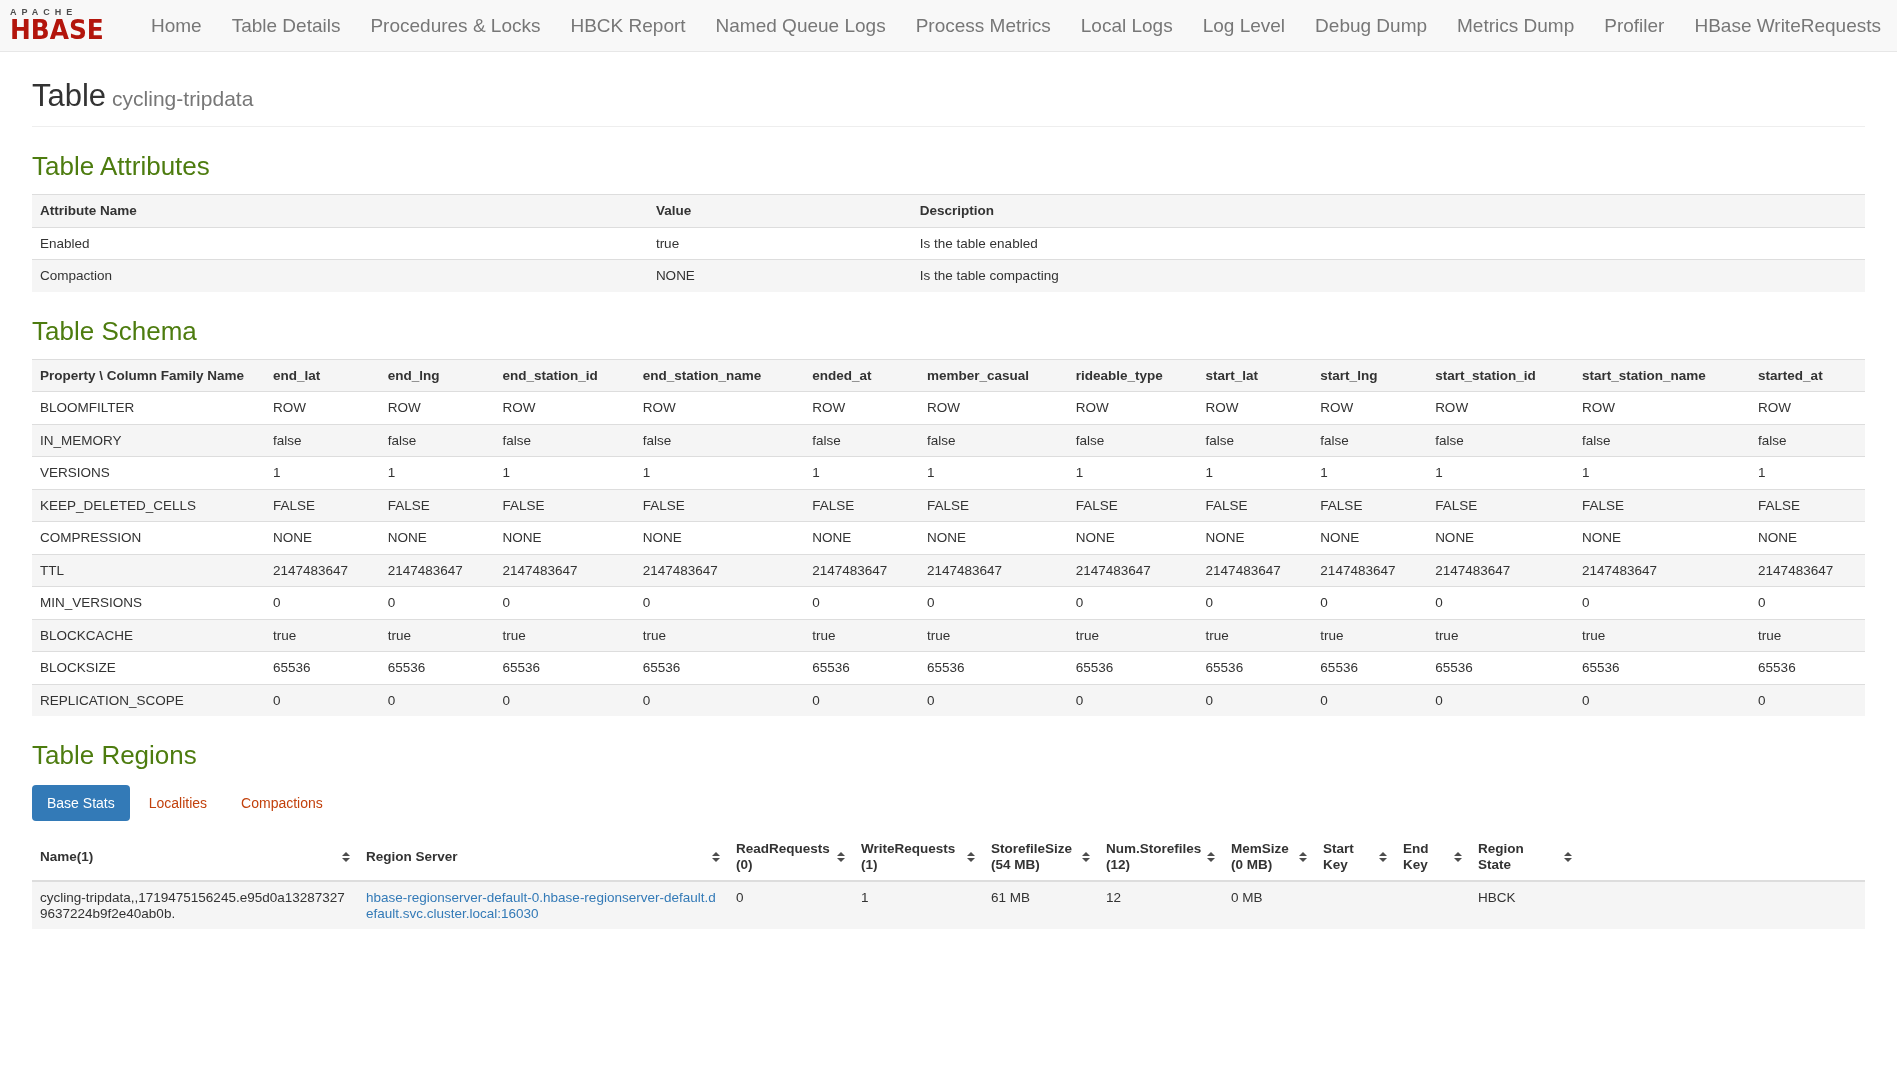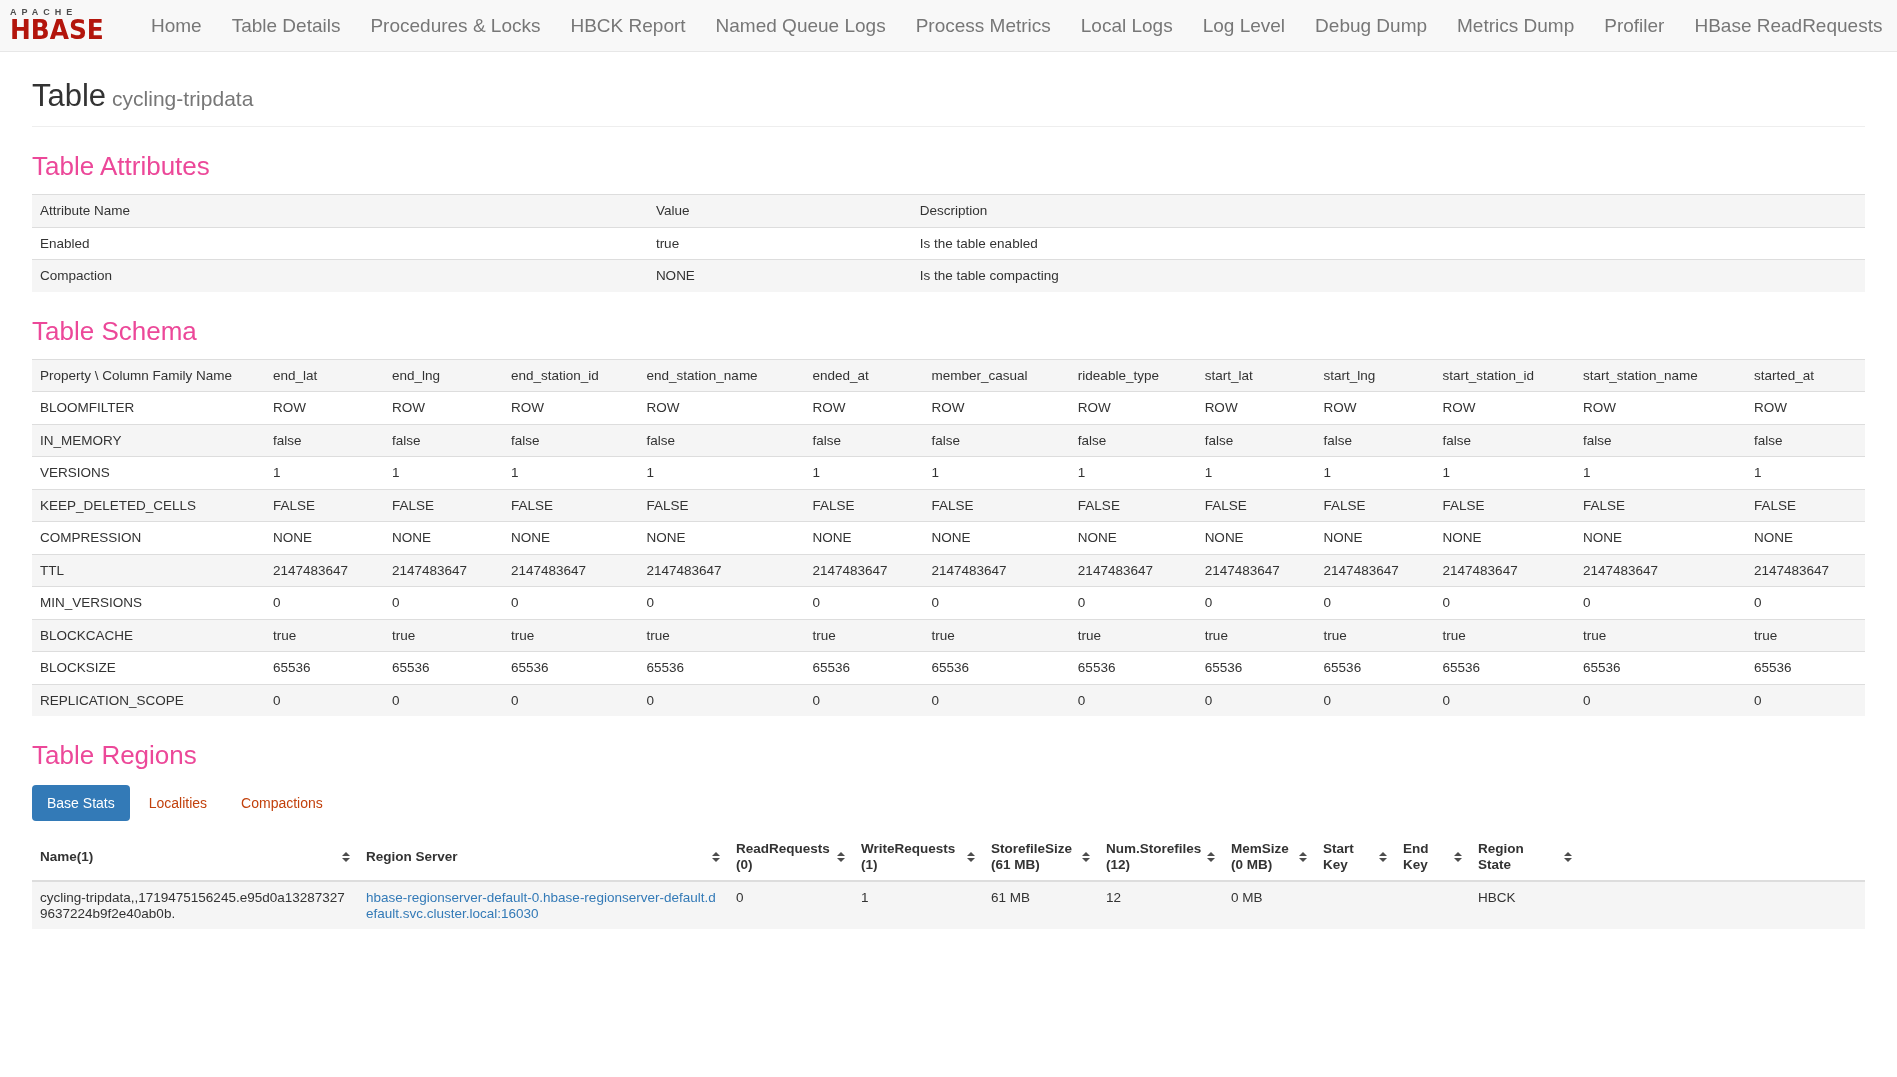--- a/index.html
+++ b/index.html
@@ -18,28 +18,28 @@
     transform:scaleX(0.92); transform-origin:left center; }
   .nav-items { list-style:none; display:flex; margin:0; padding:0; }
   .nav-items li { padding:0 15px; color:#777; font-size:19px; cursor:pointer;
     white-space:nowrap; }
 
   
   .container { padding:0 32px; }
   .page-header { margin:26px 0 18px; padding-bottom:12px; border-bottom:1px solid #eee; }
   .page-header h1 { margin:0; font-size:31px; font-weight:500; color:#333; }
   .page-header h1 small { font-size:21px; font-weight:400; color:#777; margin-left:6px; }
-  h2.section { font-size:26px; font-weight:500; color:#ec4899; margin:24px 0 12px; }
+  h2.section { font-size:26px; font-weight:500; color:#4d7c0f; margin:24px 0 12px; }
 
   
   table { width:100%; border-collapse:collapse; font-size:13.5px; }
   th, td { padding:8px; text-align:left; line-height:1.15; }
   .striped tr > th, .striped tr > td { border-top:1px solid #ddd; }
   .striped tr:nth-child(odd) { background:#f5f5f5; }
-  .striped th { font-weight:400; white-space:nowrap; }
+  .striped th { font-weight:700; white-space:nowrap; }
 
   #attributes-table { table-layout:fixed; }
   #schema-table td, #schema-table th { white-space:nowrap; }
 
   
   .pills { list-style:none; display:flex; align-items:flex-start; margin:14px 0 12px;
     padding:0; }
   .pill { color:#c2410c; font-size:14px; padding:10px 15px; cursor:pointer;
     border-radius:4px; margin-right:4px; }
   .pill.active { background:#337ab7; color:#fff; }
@@ -73,21 +73,21 @@
       <li>Table Details</li>
       <li>Procedures &amp; Locks</li>
       <li>HBCK Report</li>
       <li>Named Queue Logs</li>
       <li>Process Metrics</li>
       <li>Local Logs</li>
       <li>Log Level</li>
       <li>Debug Dump</li>
       <li>Metrics Dump</li>
       <li>Profiler</li>
-      <li>HBase ReadRequests</li>
+      <li>HBase WriteRequests</li>
       <li>Startup Progress</li>
     </ul>
 </nav>
 
 <div class="container">
 
   <div class="page-header">
     <h1><span>Table</span><small>cycling-tripdata</small></h1>
   </div>
 
@@ -342,21 +342,21 @@
             <div class="th-flex">
               <span class="th-label">WriteRequests (1)</span>
               <span class="sort-icon">
                 <span class="up"></span>
                 <span class="down"></span>
               </span>
             </div>
           </th>
           <th>
             <div class="th-flex">
-              <span class="th-label">StorefileSize (61 MB)</span>
+              <span class="th-label">StorefileSize (54 MB)</span>
               <span class="sort-icon">
                 <span class="up"></span>
                 <span class="down"></span>
               </span>
             </div>
           </th>
           <th>
             <div class="th-flex">
               <span class="th-label">Num.Storefiles (12)</span>
               <span class="sort-icon">

